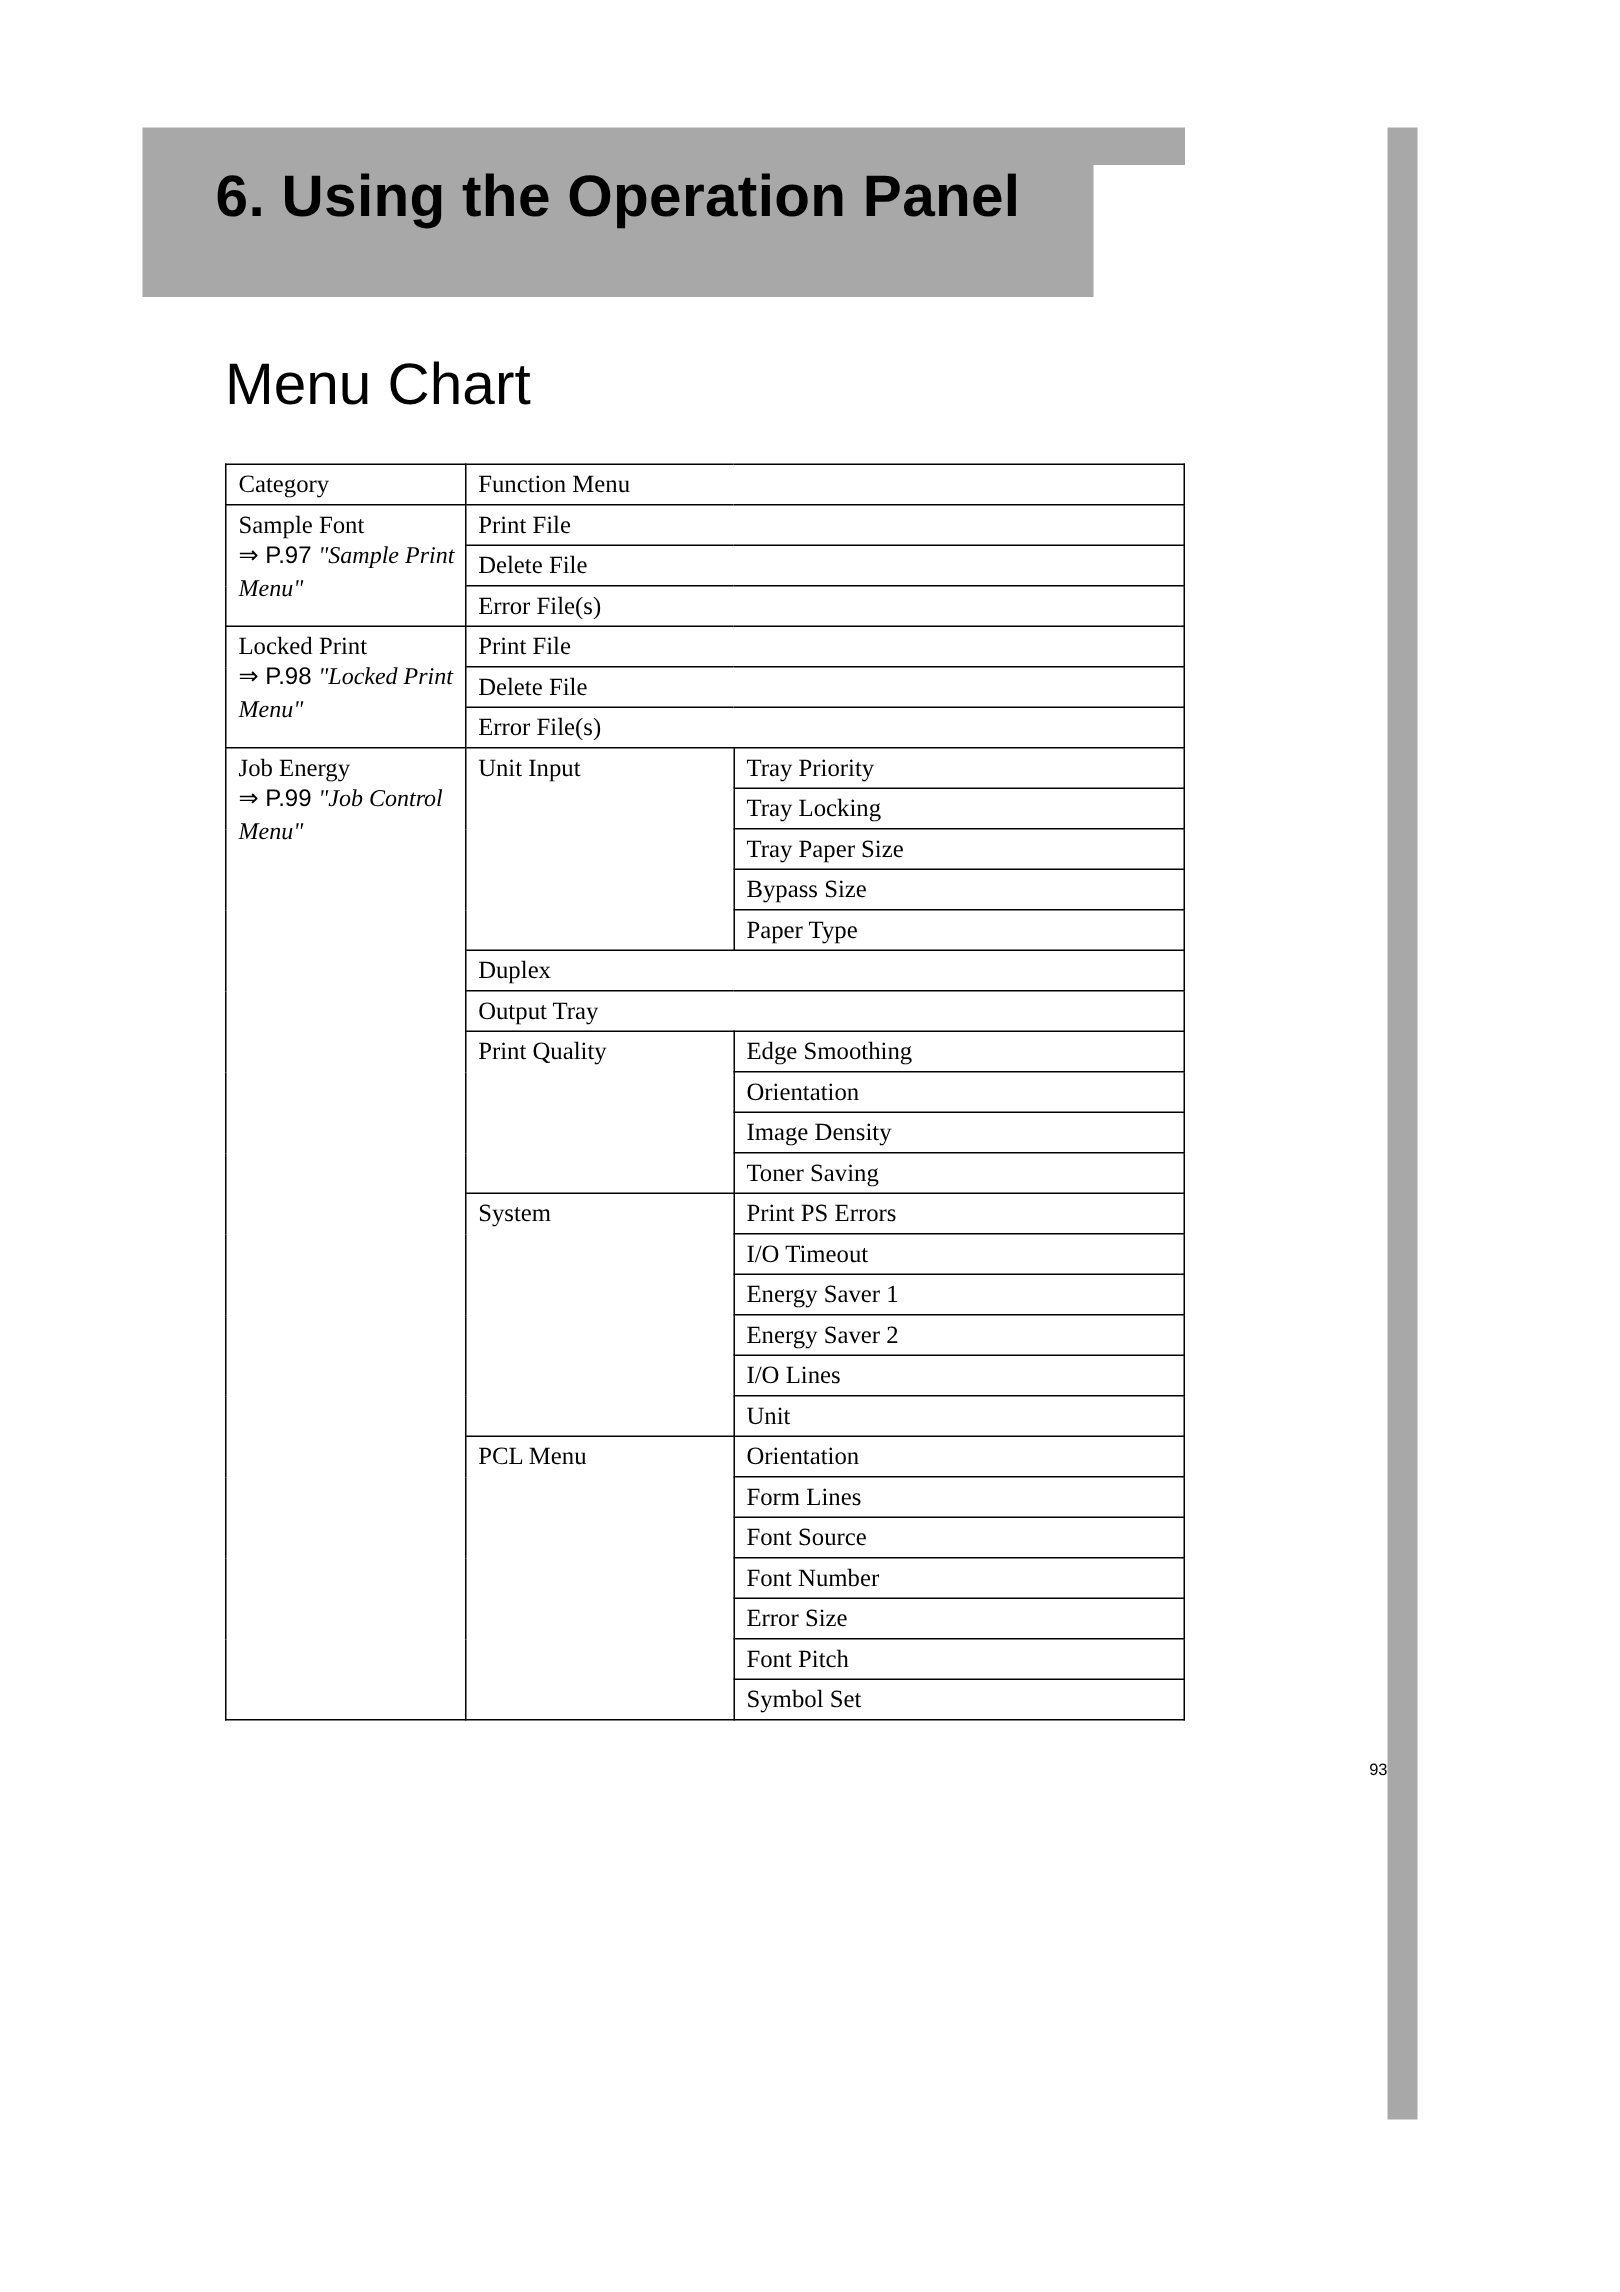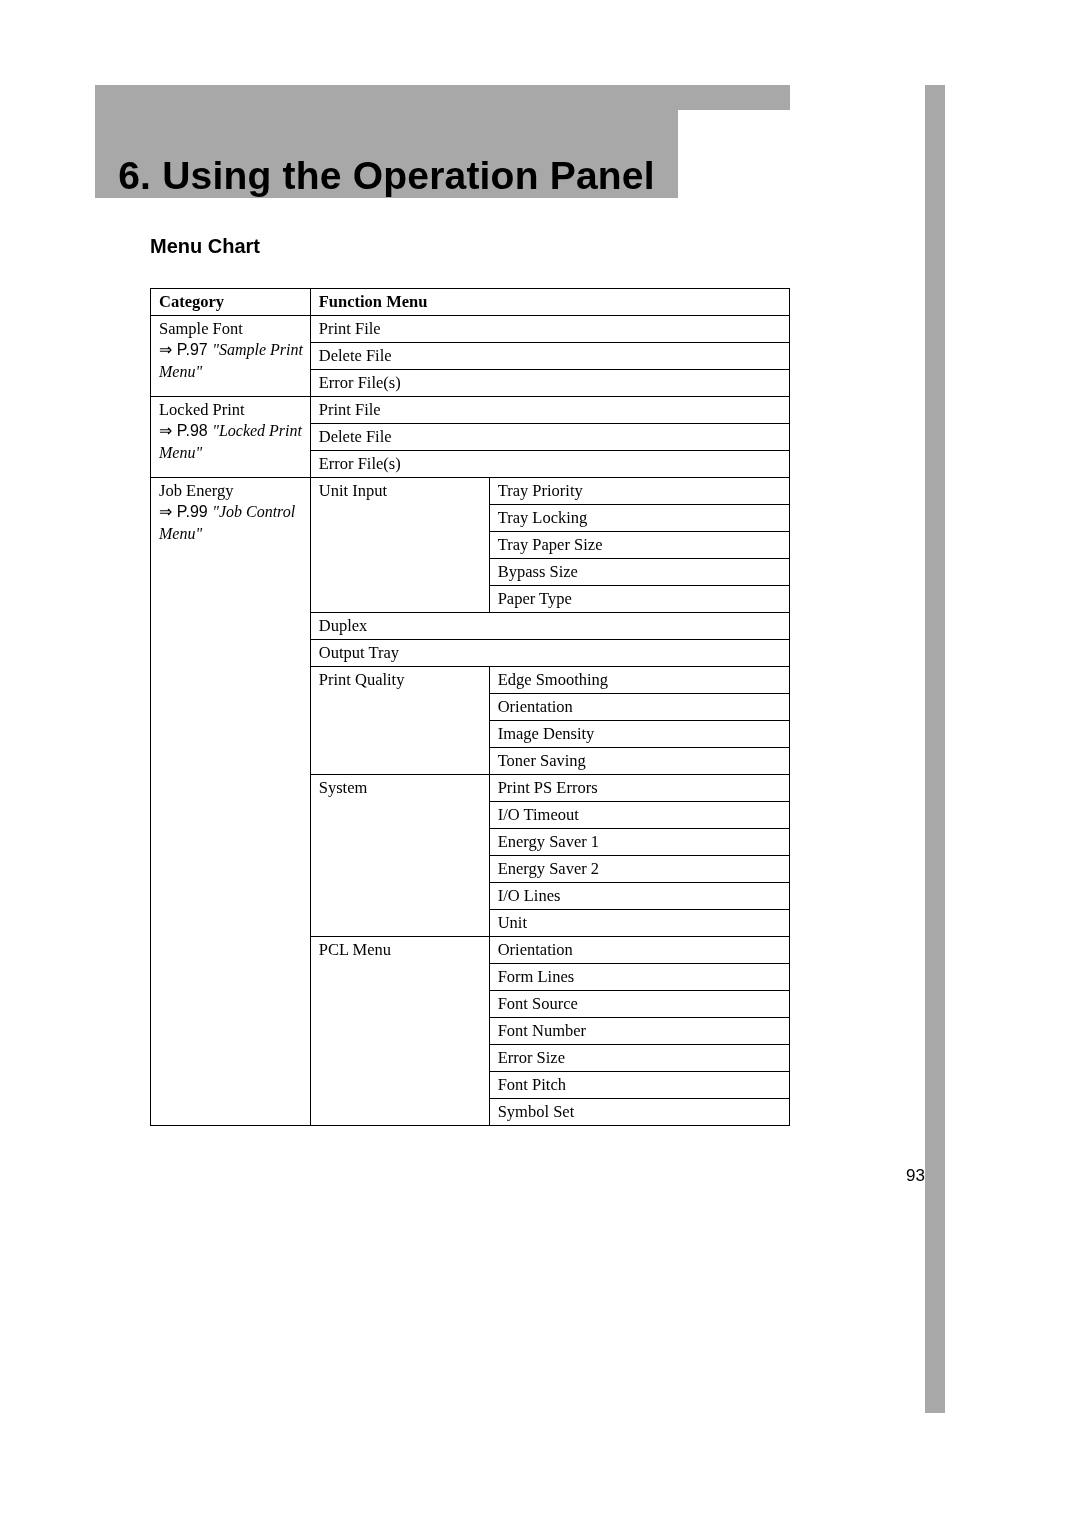--- a/index.html
+++ b/index.html
@@ -21,25 +21,25 @@
     top: 85px;
     left: 95px;
     width: 695px;
     height: 25px;
     background: #a9a8a8;
   }
   .title-block {
     position: absolute;
     top: 110px;
     left: 95px;
-    width: 583px;
+    width: 634px;
     height: 88px;
     background: #a9a8a8;
     display: flex;
-    align-items: flex-end;
+    align-items: flex-start;
     justify-content: center;
   }
   .title-block h1 {
     margin: 0;
     font-family: "Century Gothic", "Avant Garde", "Trebuchet MS", Arial, sans-serif;
     font-weight: bold;
     font-size: 39px;
     color: #000;
     letter-spacing: 0.2px;
   }
@@ -52,61 +52,61 @@
     background: #a9a8a8;
   }
   .content {
     position: absolute;
     top: 235px;
     left: 150px;
     width: 640px;
   }
   h2.section-title {
     font-family: "Century Gothic", "Avant Garde", "Trebuchet MS", Arial, sans-serif;
-    font-weight: bold;
-    font-size: 20px;
+    font-weight: normal;
+    font-size: 39px;
     margin: 0 0 30px 0;
   }
   p.intro {
     font-size: 19px;
     line-height: 1.35;
     margin: 0 0 14px 0;
   }
   table.menu {
     border-collapse: collapse;
     width: 100%;
     font-size: 16.5px;
   }
   table.menu th, table.menu td {
     border: 1px solid #000;
     padding: 3px 6px 3px 8px;
     text-align: left;
     vertical-align: top;
   }
   table.menu th {
-    font-weight: bold;
+    font-weight: normal;
   }
   .col-cat  { width: 25%; }
   .col-fn   { width: 28%; }
   .col-sub  { width: 47%; }
   .ref {
     display: block;
     font-size: 16px;
     line-height: 1.35;
   }
   .ref .arrow {
     font-family: Arial, sans-serif;
   }
   .ref .italic { font-style: italic; }
   .page-number {
     position: absolute;
     bottom: 342px;
     right: 155px;
     font-family: "Century Gothic", "Avant Garde", "Trebuchet MS", Arial, sans-serif;
-    font-size: 17px;
+    font-size: 11px;
   }
 </style>
 </head>
 <body>
 
 <div class="page">
 
   <div class="top-bar"></div>
 
   <div class="title-block">

